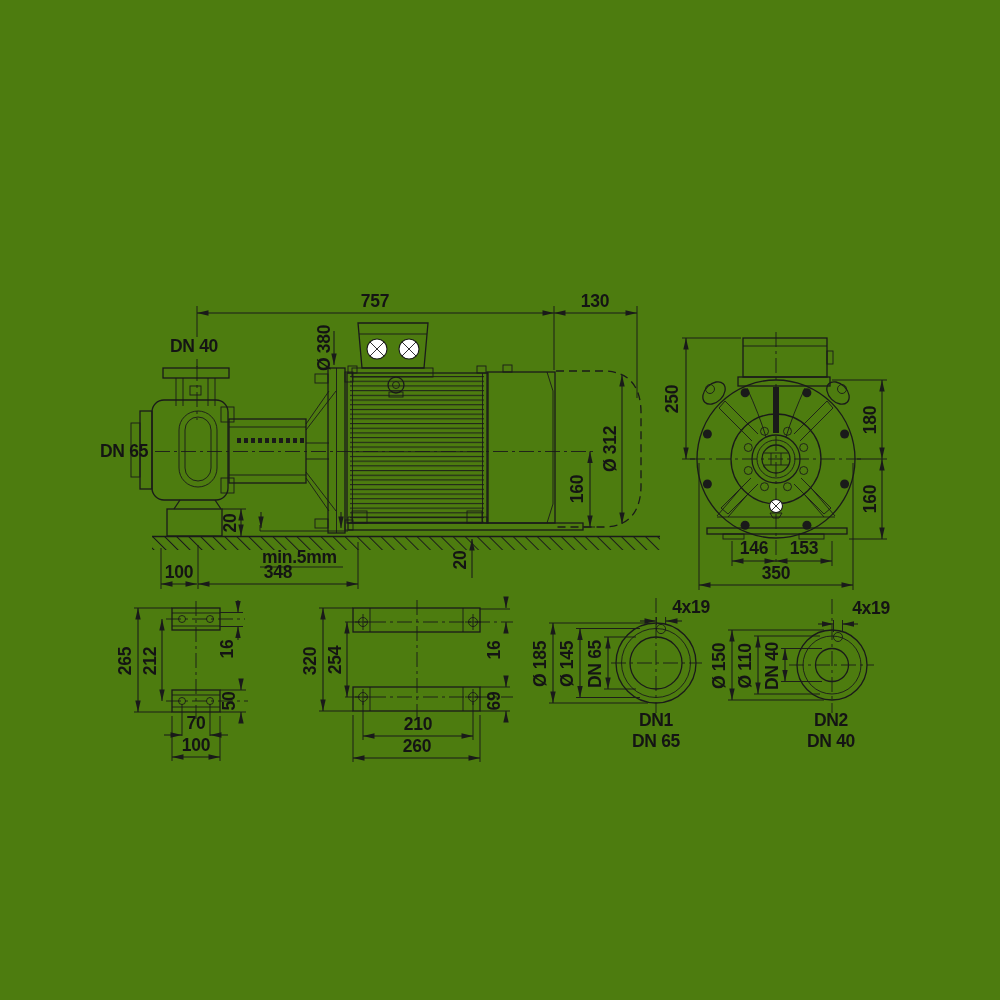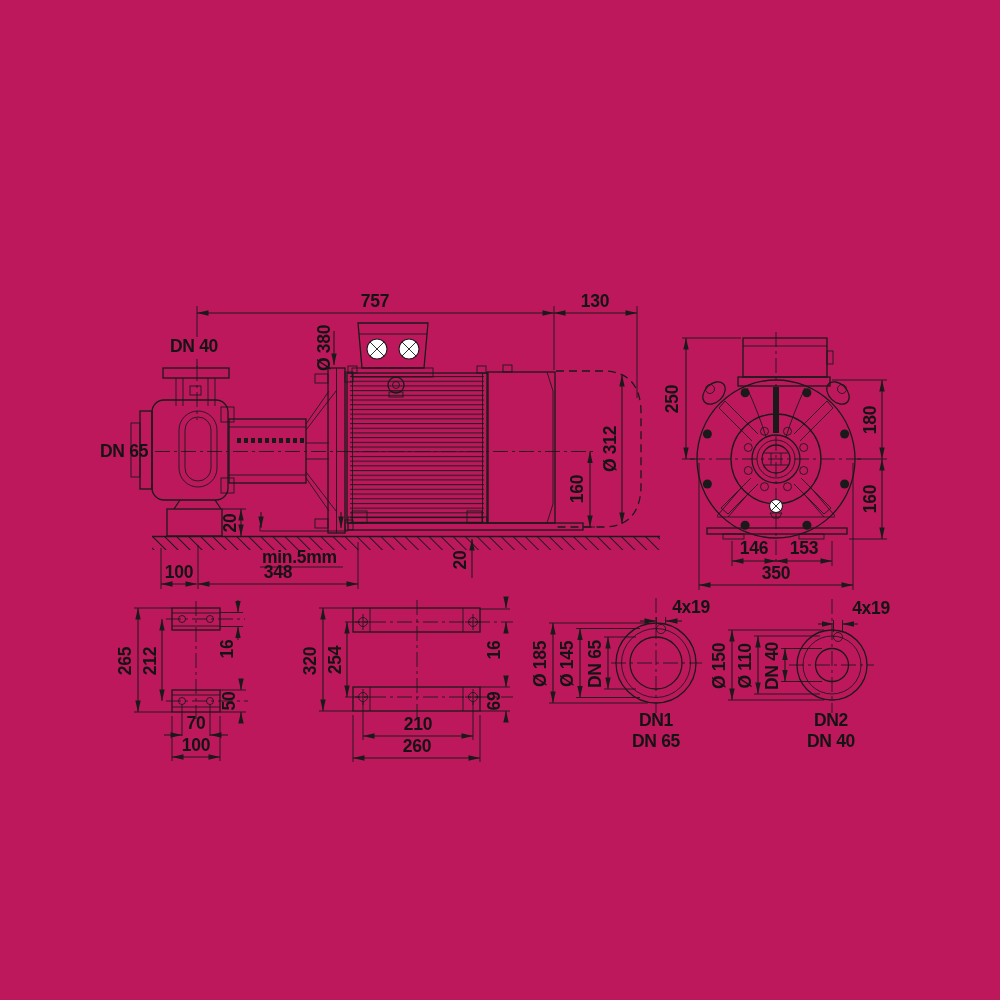--- a/index.html
+++ b/index.html
@@ -1,16 +1,16 @@
 <!DOCTYPE html>
 <html><head>
 <meta charset="utf-8">
 <style>
   html,body{margin:0;padding:0;background:#ffffff;}
-  #canvas{width:1000px;height:1000px;background:#be185d;position:relative;}
+  #canvas{width:1000px;height:1000px;background:#4d7c0f;position:relative;}
   svg{display:block;}
   .ln{stroke:#1a1a1a;stroke-width:1.3;fill:none;stroke-linecap:butt;stroke-linejoin:miter;}
   .thin{stroke-width:0.9;}
   .thk{stroke-width:1.6;}
   .cl{stroke:#1a1a1a;stroke-width:0.9;fill:none;stroke-dasharray:15 4 3 4;}
   .dsh{stroke-dasharray:8 5;}
   .dim{stroke:#1a1a1a;stroke-width:1.05;fill:none;}
   .ext{stroke:#1a1a1a;stroke-width:0.95;fill:none;}
   .blk{fill:#1a1a1a;stroke:none;}
   .whx{stroke:#1a1a1a;stroke-width:1.1;fill:#fff;}

